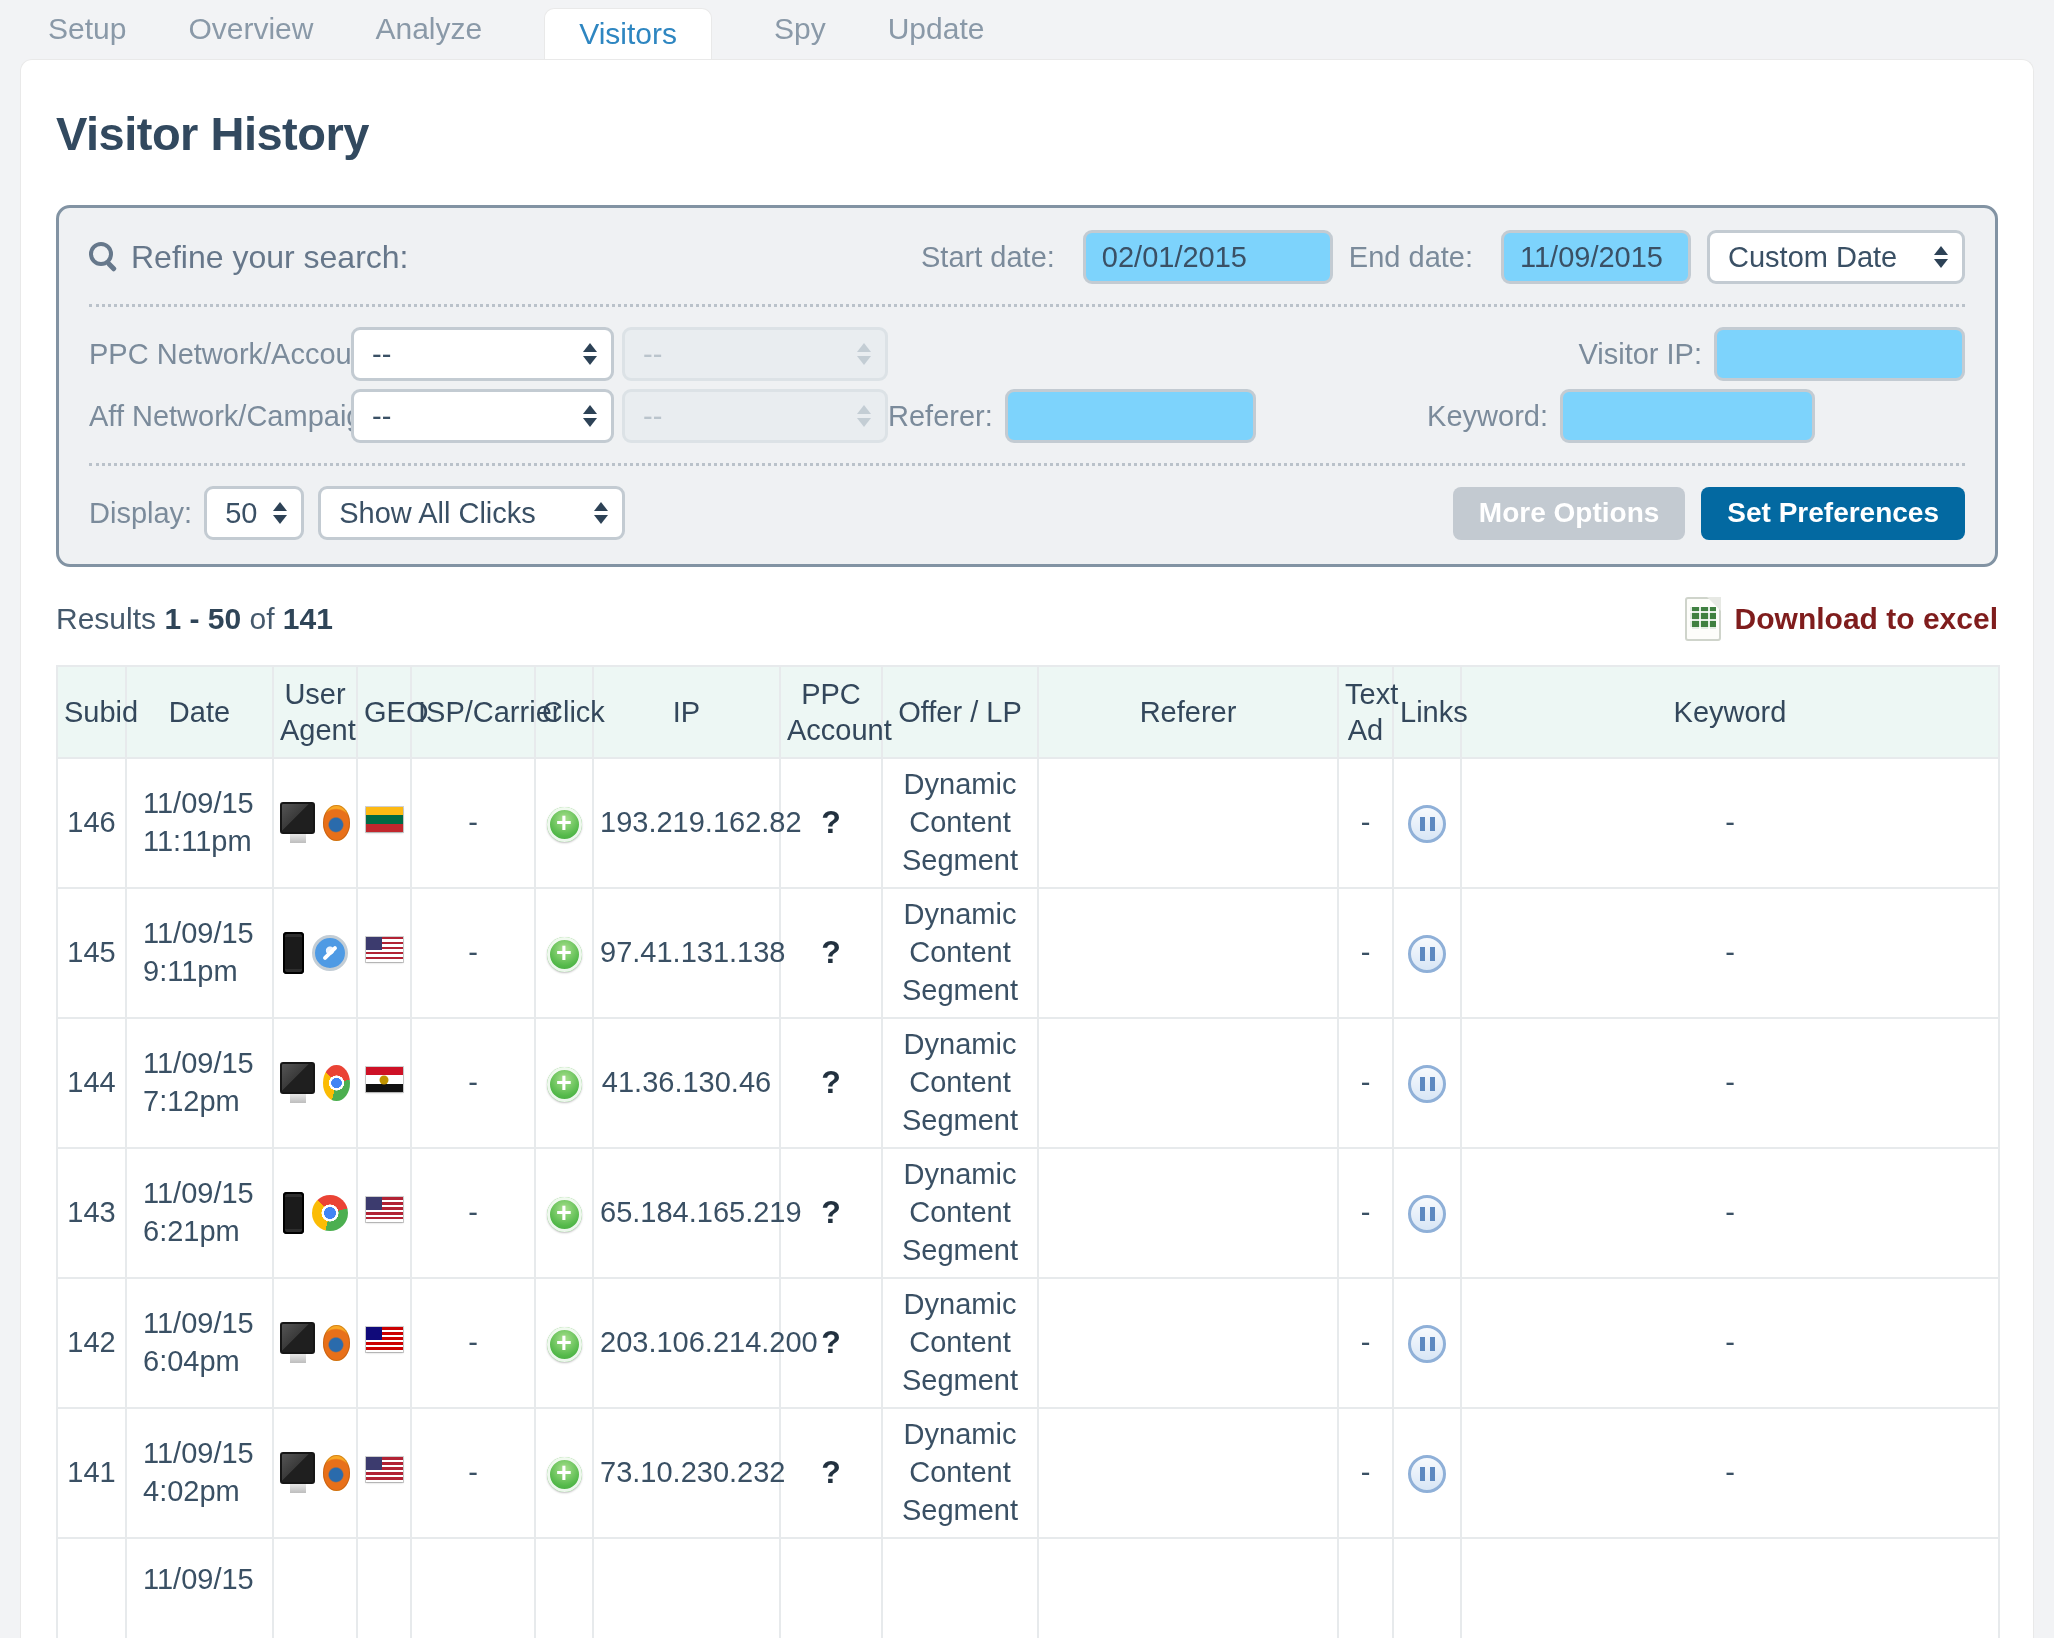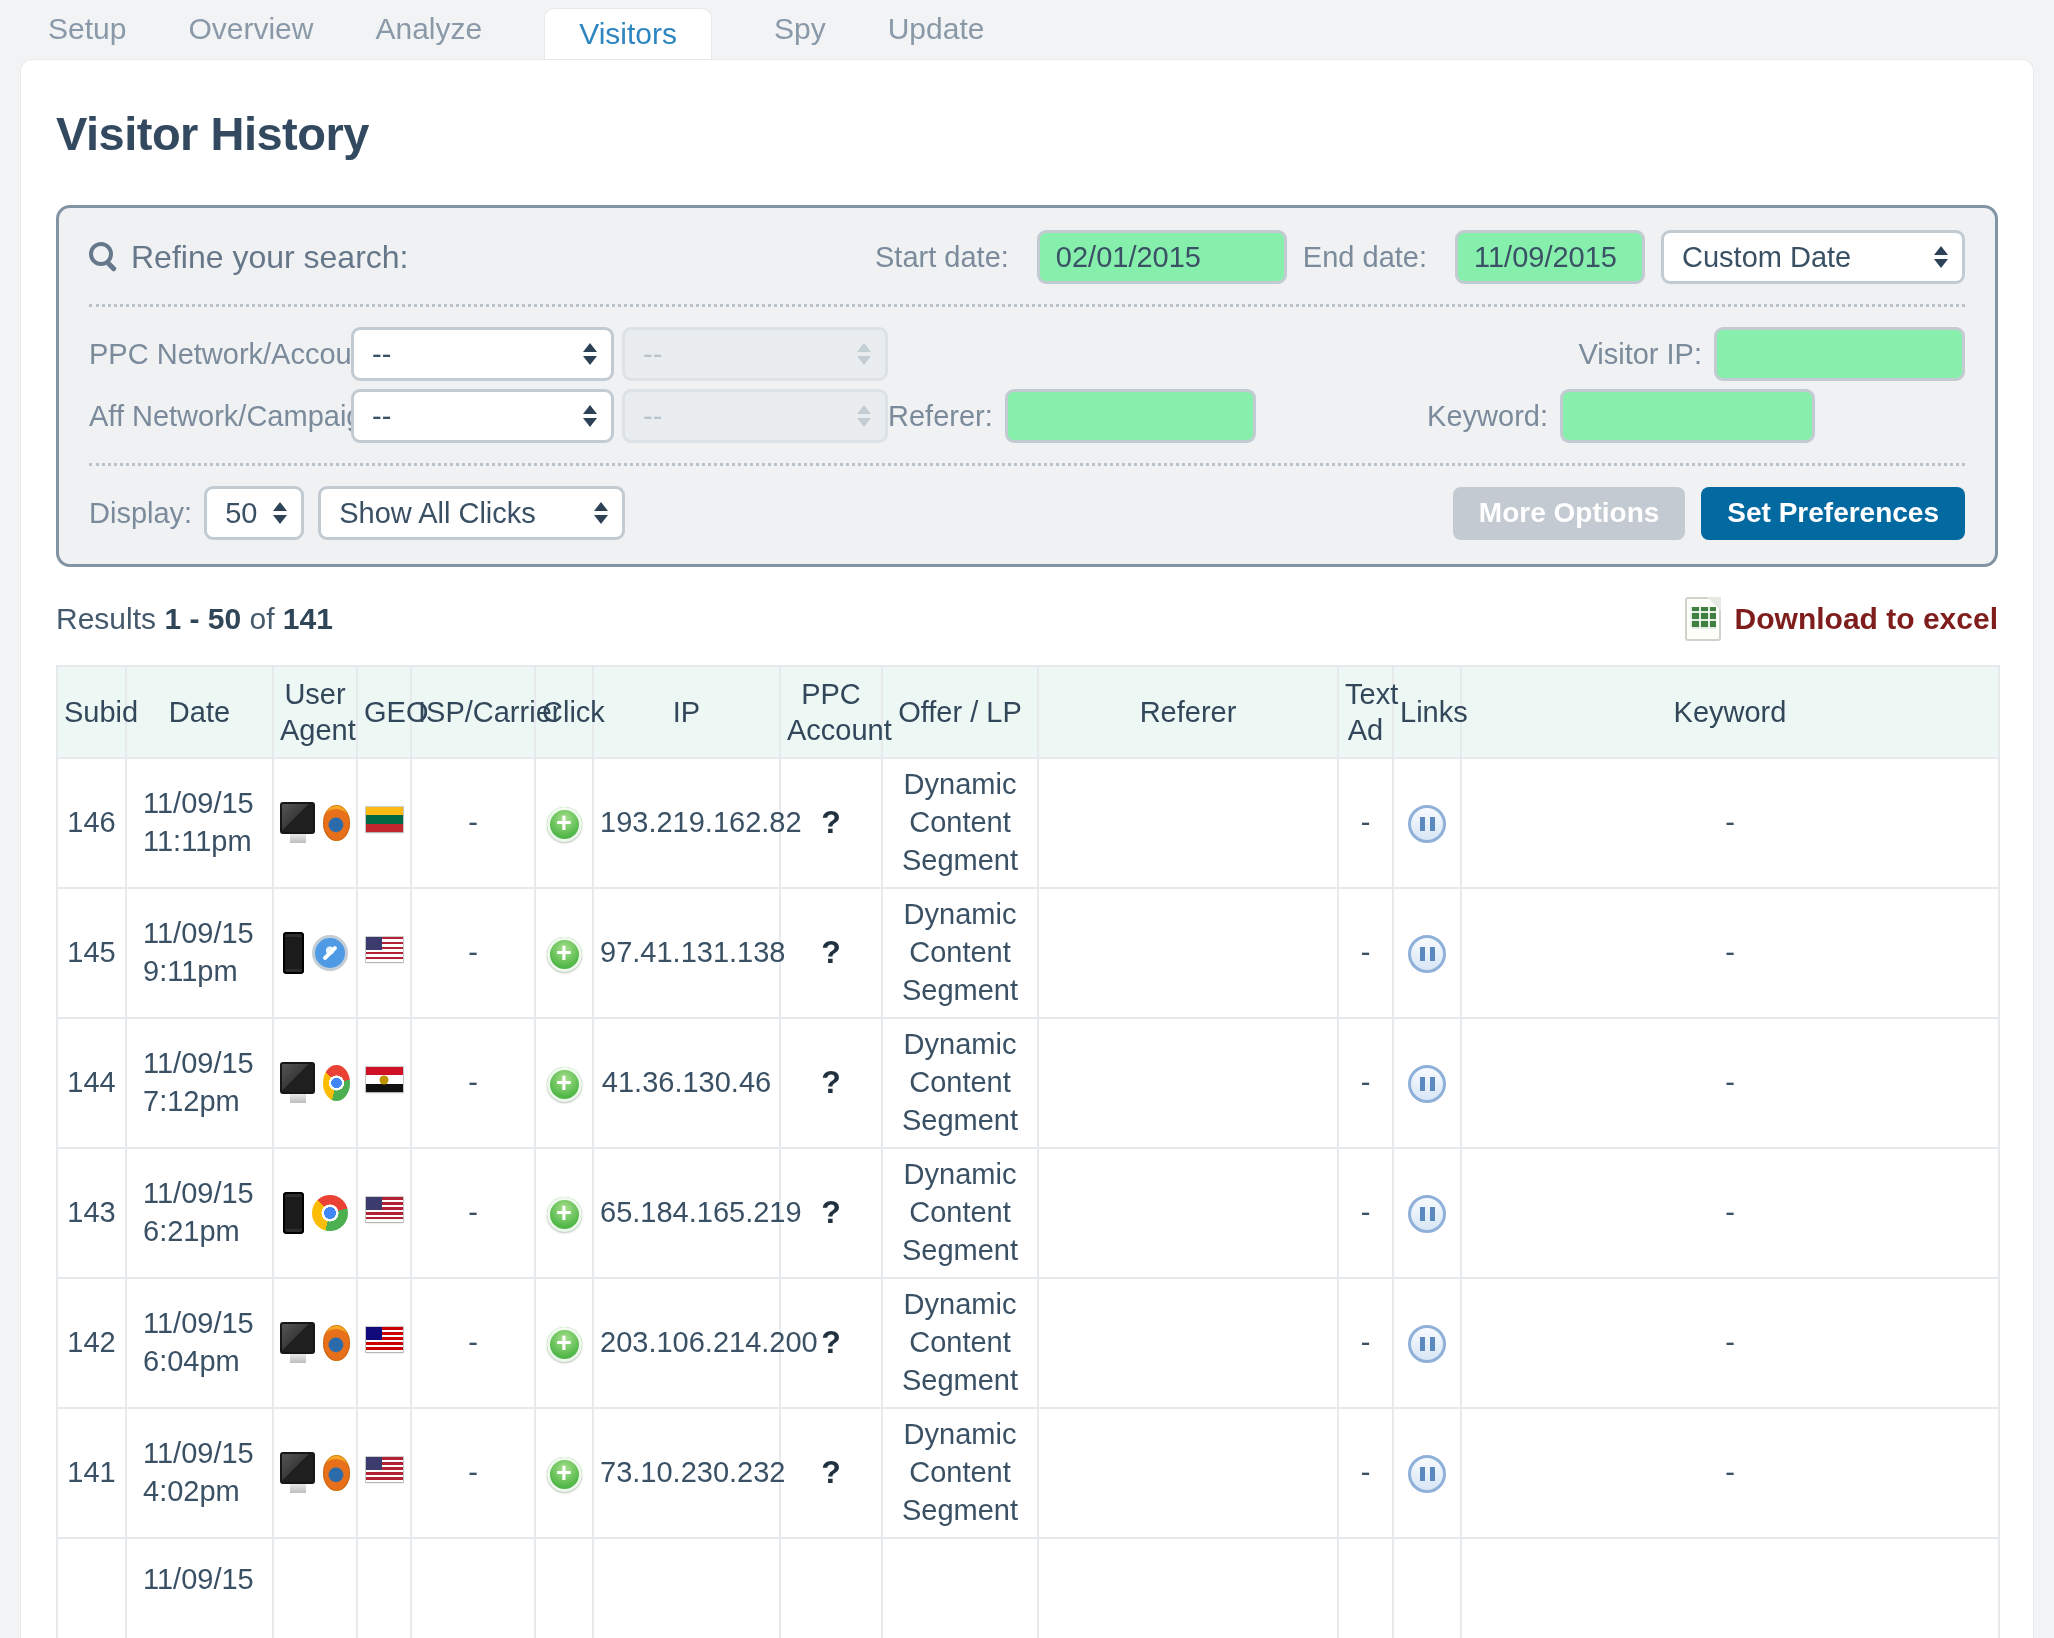--- a/index.html
+++ b/index.html
@@ -36,38 +36,38 @@
     border-radius:14px; padding:22px 30px 24px 30px;
   }
   .s-row { display:flex; align-items:center; }
   .refine-title { display:flex; align-items:center; font-size:32px; color:#66778a; }
   .mag-icon { position:relative; width:30px; height:30px; margin-right:12px; }
   .mag-icon::before { content:""; position:absolute; left:0; top:0; width:16px; height:16px; border:4px solid #66788b; border-radius:50%; }
   .mag-icon::after { content:""; position:absolute; left:20px; top:19px; width:5px; height:11px; background:#66788b; border-radius:2px; transform:rotate(-45deg); }
 
   .field-label { font-size:29px; color:#7b8b9b; white-space:nowrap; margin-right:12px; }
   .text-input {
-    height:54px; background:#86efac; border:3px solid #c3cbd2; border-radius:9px;
+    height:54px; background:#7dd3fc; border:3px solid #c3cbd2; border-radius:9px;
     padding:0 16px; font-size:29px; color:#3a5065; font-family:"Liberation Sans",sans-serif;
     outline:none;
   }
   .w-start { width:250px; } .w-end { width:190px; } .w-side { width:251px; } .w-key { width:255px; }
 
   .select {
     position:relative; display:flex; align-items:center; height:54px;
     background:#fff; border:3px solid #c3cbd2; border-radius:9px;
     padding:0 46px 0 18px; font-size:29px; color:#3a5065; cursor:pointer; white-space:nowrap;
   }
   .select .arrows { position:absolute; right:14px; top:50%; transform:translateY(-50%); display:flex; flex-direction:column; gap:4px; }
   .select .arrows::before { content:""; border-left:7px solid transparent; border-right:7px solid transparent; border-bottom:9px solid #2d4256; }
   .select .arrows::after  { content:""; border-left:7px solid transparent; border-right:7px solid transparent; border-top:9px solid #2d4256; }
   .select.disabled { background:#e9edf0; border-color:#dce2e6; color:#bac4cc; }
   .select.disabled .arrows::before { border-bottom-color:#c3cdd4; }
   .select.disabled .arrows::after  { border-top-color:#c3cdd4; }
-  .w-net { width:263px; } .w-net2 { width:266px; } .w-date { width:304px; } .w-disp { width:100px; } .w-clicks { width:307px; }
+  .w-net { width:263px; } .w-net2 { width:266px; } .w-date { width:258px; } .w-disp { width:100px; } .w-clicks { width:307px; }
 
   .dotted { border:none; border-top:3px dotted #a9b3bd; margin:20px 0; opacity:.75; }
 
   .grid-row { margin-top:8px; }
   .grid-row + .grid-row { margin-top:8px; }
   .lbl-col { width:250px; text-align:right; }
   .gap8 { width:8px; }
 
   .btn {
     height:53px; display:flex; align-items:center; padding:0 26px;

